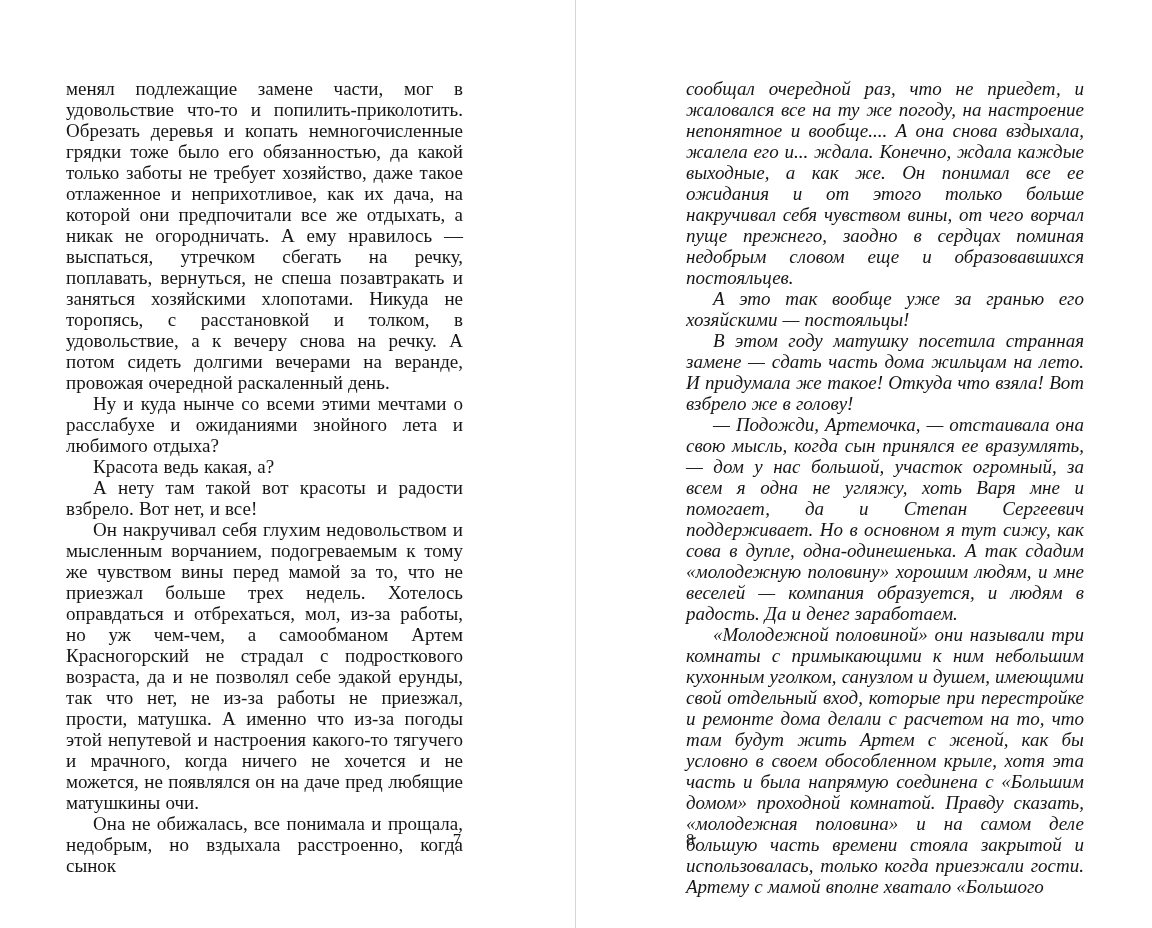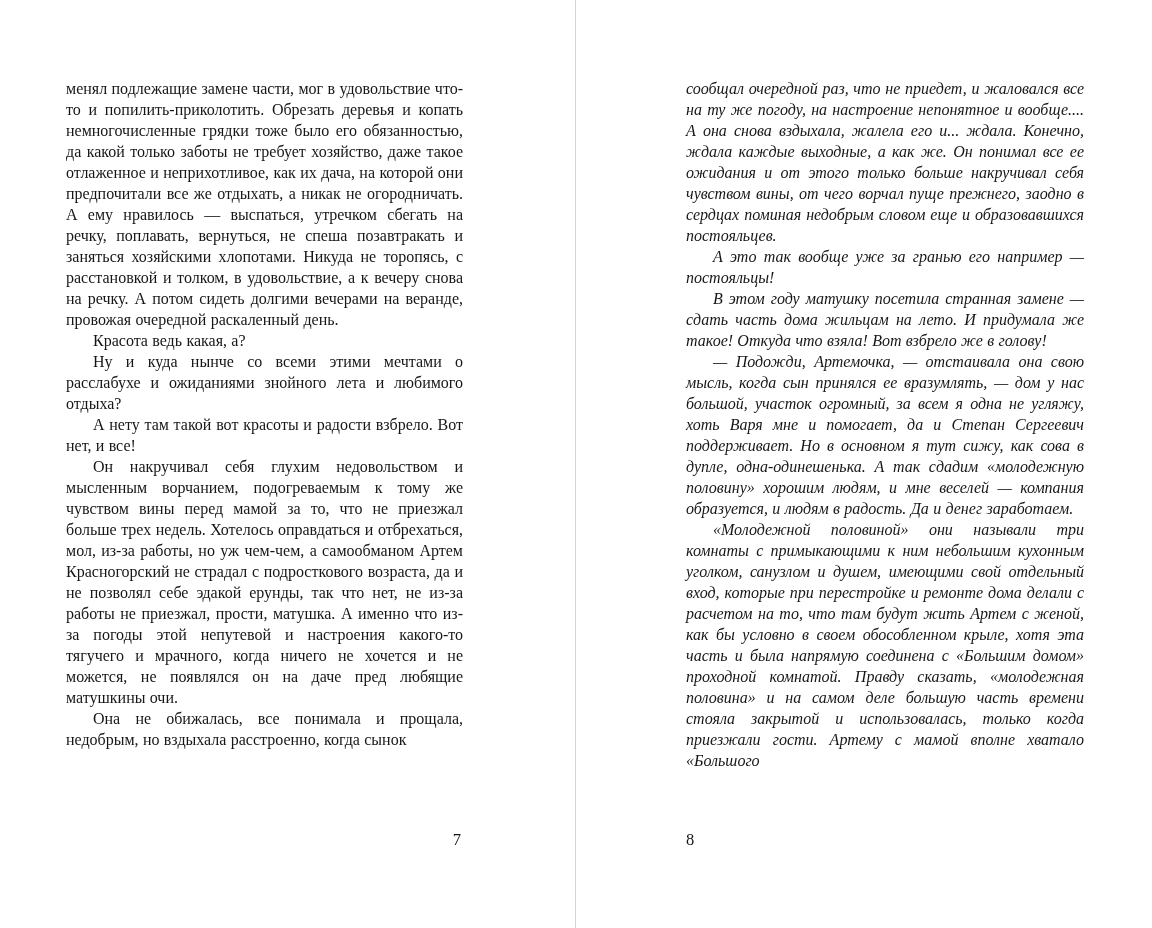--- a/index.html
+++ b/index.html
@@ -27,21 +27,21 @@
     position: absolute;
     top: 78px;
     text-align: justify;
     hyphens: auto;
     -webkit-hyphens: auto;
   }
   .page-left .text-block { left: 66px; width: 397px; }
   .page-right .text-block { left: 109px; width: 398px; font-style: italic; }
   .text-block p {
     margin: 0;
-    font-size: 16px;
+    font-size: 19px;
     line-height: 21px;
     text-indent: 27px;
     word-spacing: 0.02em;
   }
   .text-block p.cont { text-indent: 0; }
   .page-number {
     position: absolute;
     top: 829px;
     font-size: 16.5px;
     line-height: 21px;
@@ -51,35 +51,35 @@
   .page-right .page-number { left: 109px; width: 398px; text-align: left; }
 </style>
 </head>
 <body>
 
 <div class="spread">
 
   <div class="page page-left">
     <div class="text-block">
       <p class="cont">менял подлежащие замене части, мог в удовольствие что-то и попилить-приколотить. Обрезать деревья и копать немногочисленные грядки тоже было его обязанностью, да какой только заботы не требует хозяйство, даже такое отлаженное и неприхотливое, как их дача, на которой они предпочитали все же отдыхать, а никак не огородничать. А ему нравилось — выспаться, утречком сбегать на речку, поплавать, вернуться, не спеша позавтракать и заняться хозяйскими хлопотами. Никуда не торопясь, с расстановкой и толком, в удовольствие, а к вечеру снова на речку. А потом сидеть долгими вечерами на веранде, провожая очередной раскаленный день.</p>
+      <p>Ну и куда нынче со всеми этими мечтами о расслабухе и ожиданиями знойного лета и любимого отдыха?</p>
       <p>Красота ведь какая, а?</p>
-      <p>Ну и куда нынче со всеми этими мечтами о расслабухе и ожиданиями знойного лета и любимого отдыха?</p>
       <p>А нету там такой вот красоты и радости взбрело. Вот нет, и все!</p>
       <p>Он накручивал себя глухим недовольством и мысленным ворчанием, подогреваемым к тому же чувством вины перед мамой за то, что не приезжал больше трех недель. Хотелось оправдаться и отбрехаться, мол, из-за работы, но уж чем-чем, а самообманом Артем Красногорский не страдал с подросткового возраста, да и не позволял себе эдакой ерунды, так что нет, не из-за работы не приезжал, прости, матушка. А именно что из-за погоды этой непутевой и настроения какого-то тягучего и мрачного, когда ничего не хочется и не можется, не появлялся он на даче пред любящие матушкины очи.</p>
       <p>Она не обижалась, все понимала и прощала, недобрым, но вздыхала расстроенно, когда сынок</p>
     </div>
     <div class="page-number">7</div>
   </div>
 
   <div class="divider"></div>
 
   <div class="page page-right">
     <div class="text-block">
       <p class="cont">сообщал очередной раз, что не приедет, и жаловался все на ту же погоду, на настроение непонятное и вообще.... А она снова вздыхала, жалела его и... ждала. Конечно, ждала каждые выходные, а как же. Он понимал все ее ожидания и от этого только больше накручивал себя чувством вины, от чего ворчал пуще прежнего, заодно в сердцах поминая недобрым словом еще и образовавшихся постояльцев.</p>
-      <p>А это так вообще уже за гранью его например — постояльцы!</p>
+      <p>А это так вообще уже за гранью его хозяйскими — постояльцы!</p>
       <p>В этом году матушку посетила странная замене — сдать часть дома жильцам на лето. И придумала же такое! Откуда что взяла! Вот взбрело же в голову!</p>
       <p>— Подожди, Артемочка, — отстаивала она свою мысль, когда сын принялся ее вразумлять, — дом у нас большой, участок огромный, за всем я одна не угляжу, хоть Варя мне и помогает, да и Степан Сергеевич поддерживает. Но в основном я тут сижу, как сова в дупле, одна-одинешенька. А так сдадим «молодежную половину» хорошим людям, и мне веселей — компания образуется, и людям в радость. Да и денег заработаем.</p>
       <p>«Молодежной половиной» они называли три комнаты с примыкающими к ним небольшим кухонным уголком, санузлом и душем, имеющими свой отдельный вход, которые при перестройке и ремонте дома делали с расчетом на то, что там будут жить Артем с женой, как бы условно в своем обособленном крыле, хотя эта часть и была напрямую соединена с «Большим домом» проходной комнатой. Правду сказать, «молодежная половина» и на самом деле большую часть времени стояла закрытой и использовалась, только когда приезжали гости. Артему с мамой вполне хватало «Большого</p>
     </div>
     <div class="page-number">8</div>
   </div>
 
 </div>
 
 </body></html>

